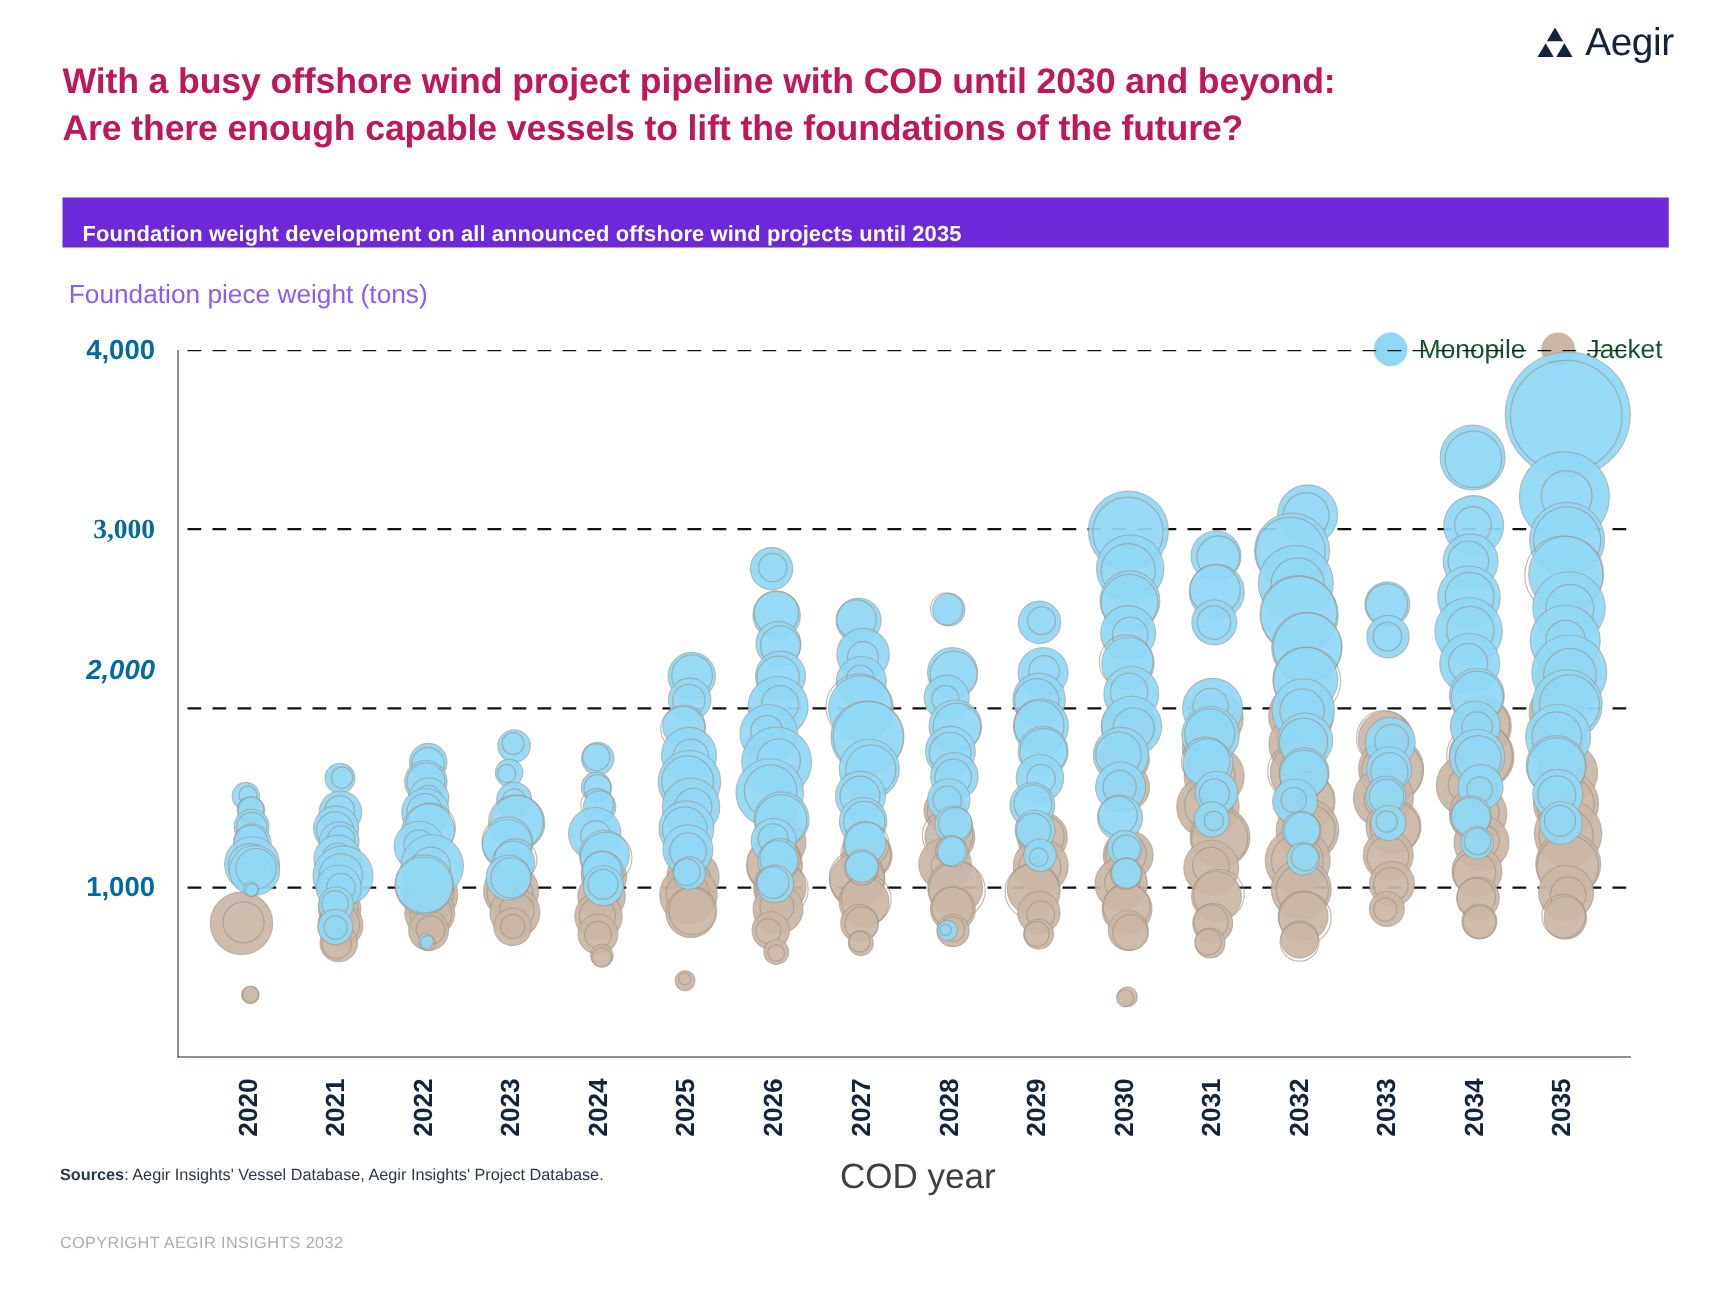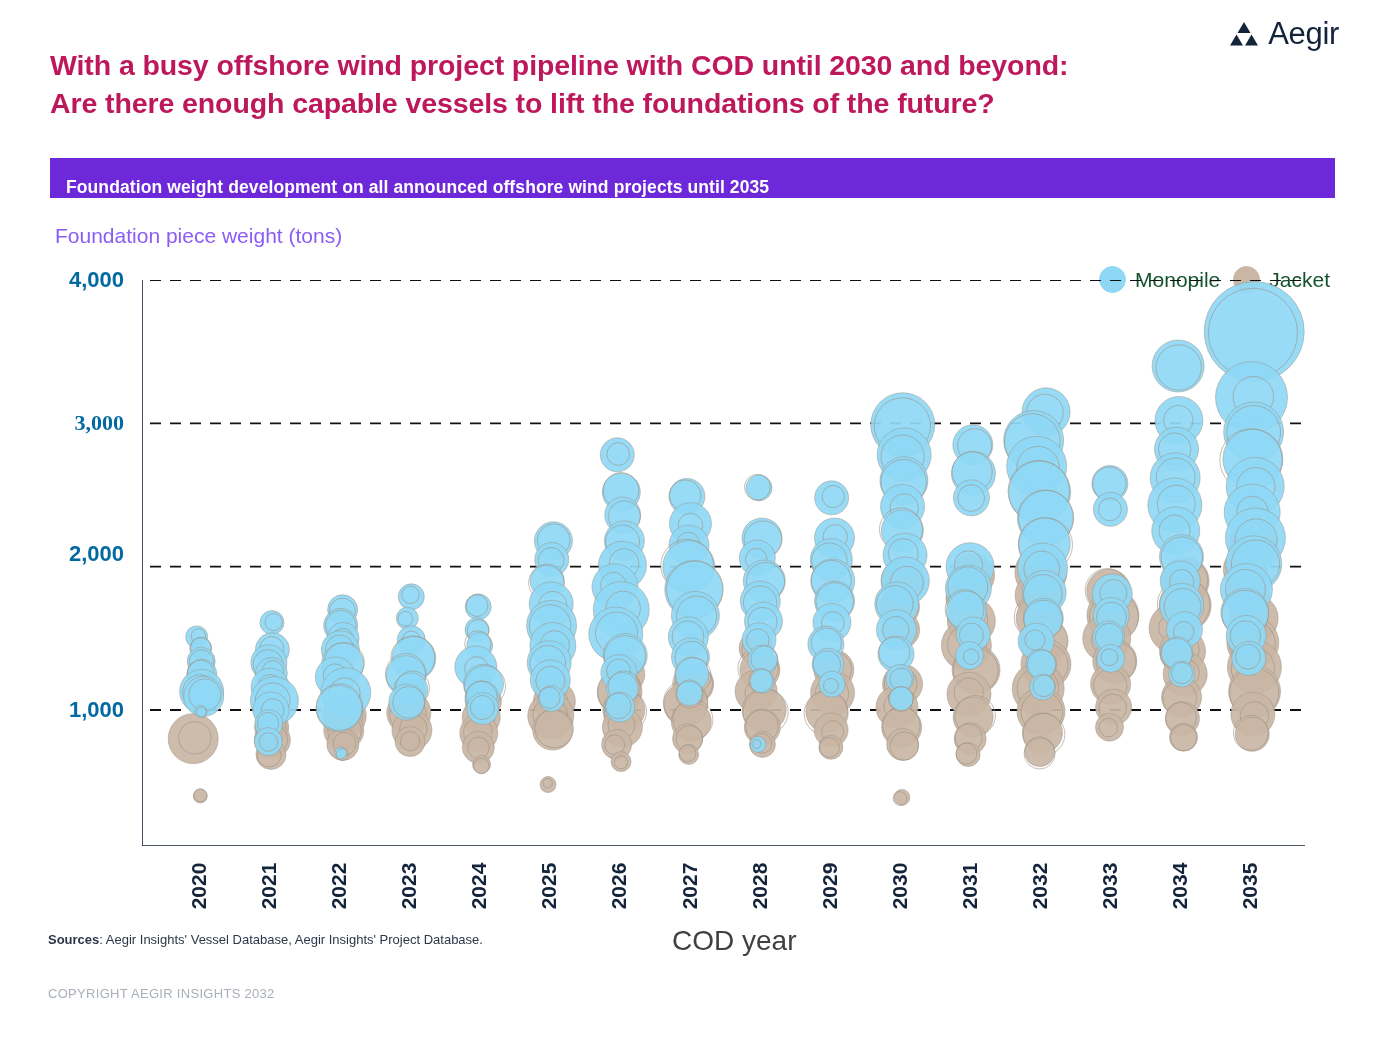--- a/index.html
+++ b/index.html
@@ -203,21 +203,21 @@
     <span>Monopile</span>
   </div>
   <div class="item">
     <span class="swatch jacket"></span>
     <span>Jacket</span>
   </div>
 </div>
 
 <div id="y-ticks">
     <div class="ytick" style="top: 710px;">1,000</div>
-    <div class="ytick" style="top: 554px;">2,000</div>
+    <div class="ytick" style="top: 536px; font-style: italic;">2,000</div>
     <div class="ytick" style="top: 423.333px; font-family: Liberation Serif, serif;">3,000</div>
     <div class="ytick" style="top: 280px;">4,000</div>
   </div>
 
 <div id="plot">
   <svg id="plot-svg" width="1163" height="566">
       <g>
         <line x1="-12" y1="430" x2="1163" y2="430" stroke="#111111" stroke-width="1.8" stroke-dasharray="11,9"></line>
         <line x1="-12" y1="286.6666666666667" x2="1163" y2="286.6666666666667" stroke="#111111" stroke-width="1.8" stroke-dasharray="11,9"></line>
         <line x1="-12" y1="143.33333333333334" x2="1163" y2="143.33333333333334" stroke="#111111" stroke-width="1.8" stroke-dasharray="11,9"></line>

